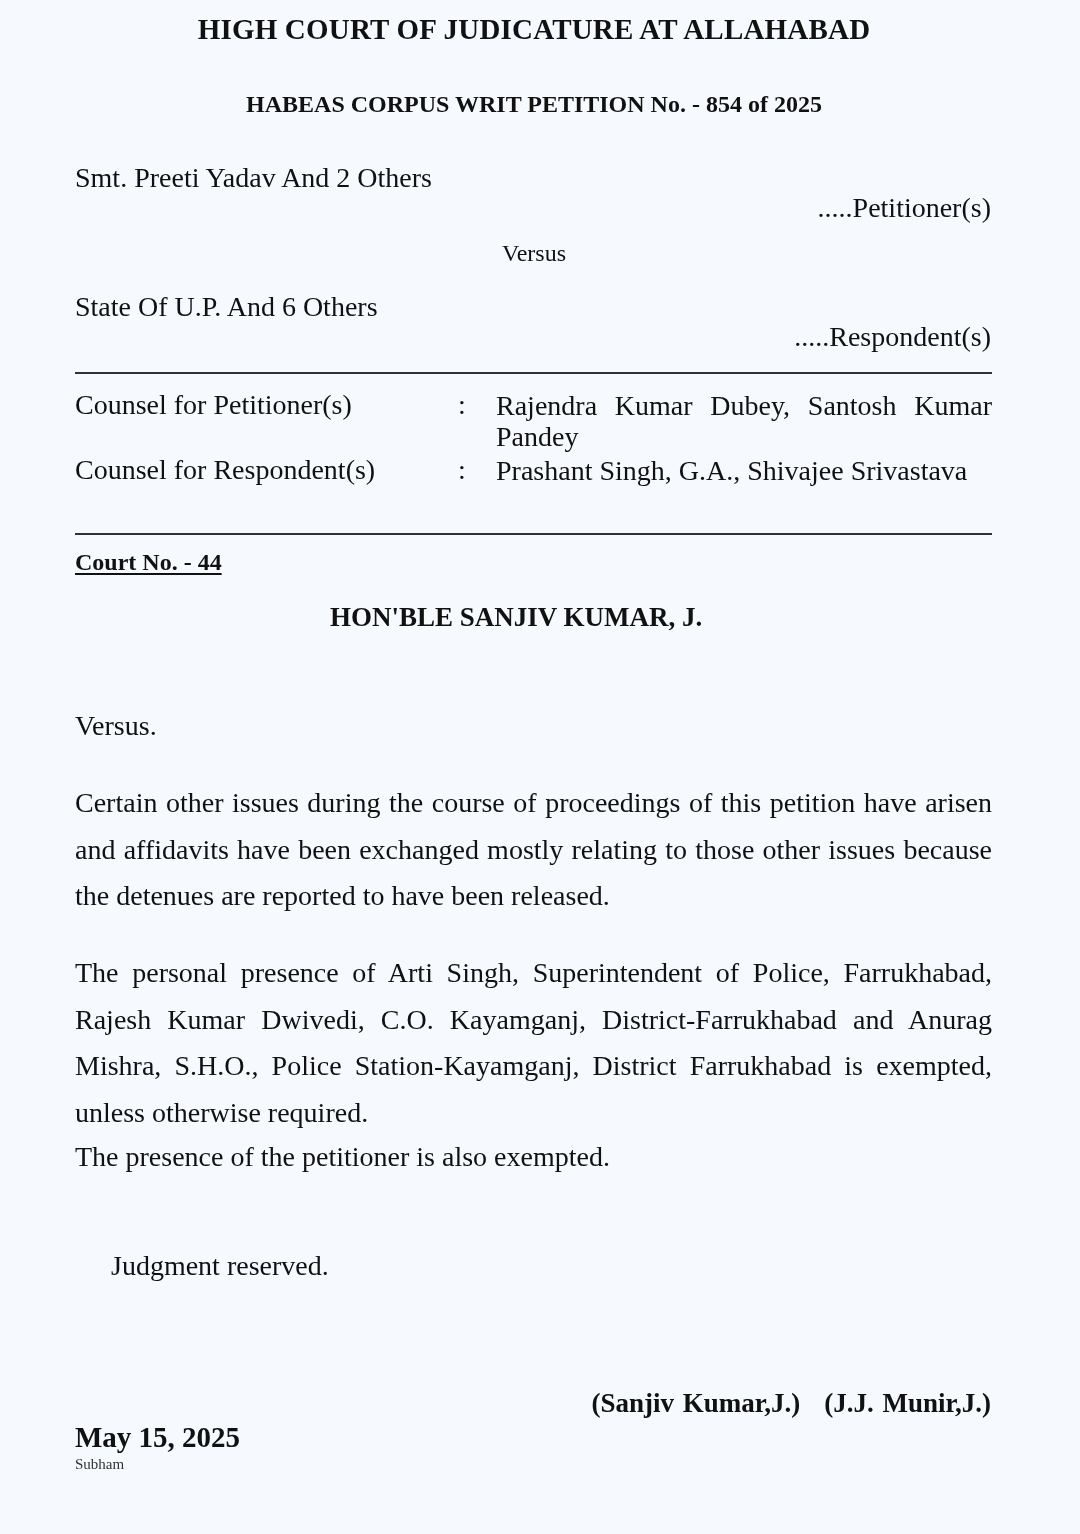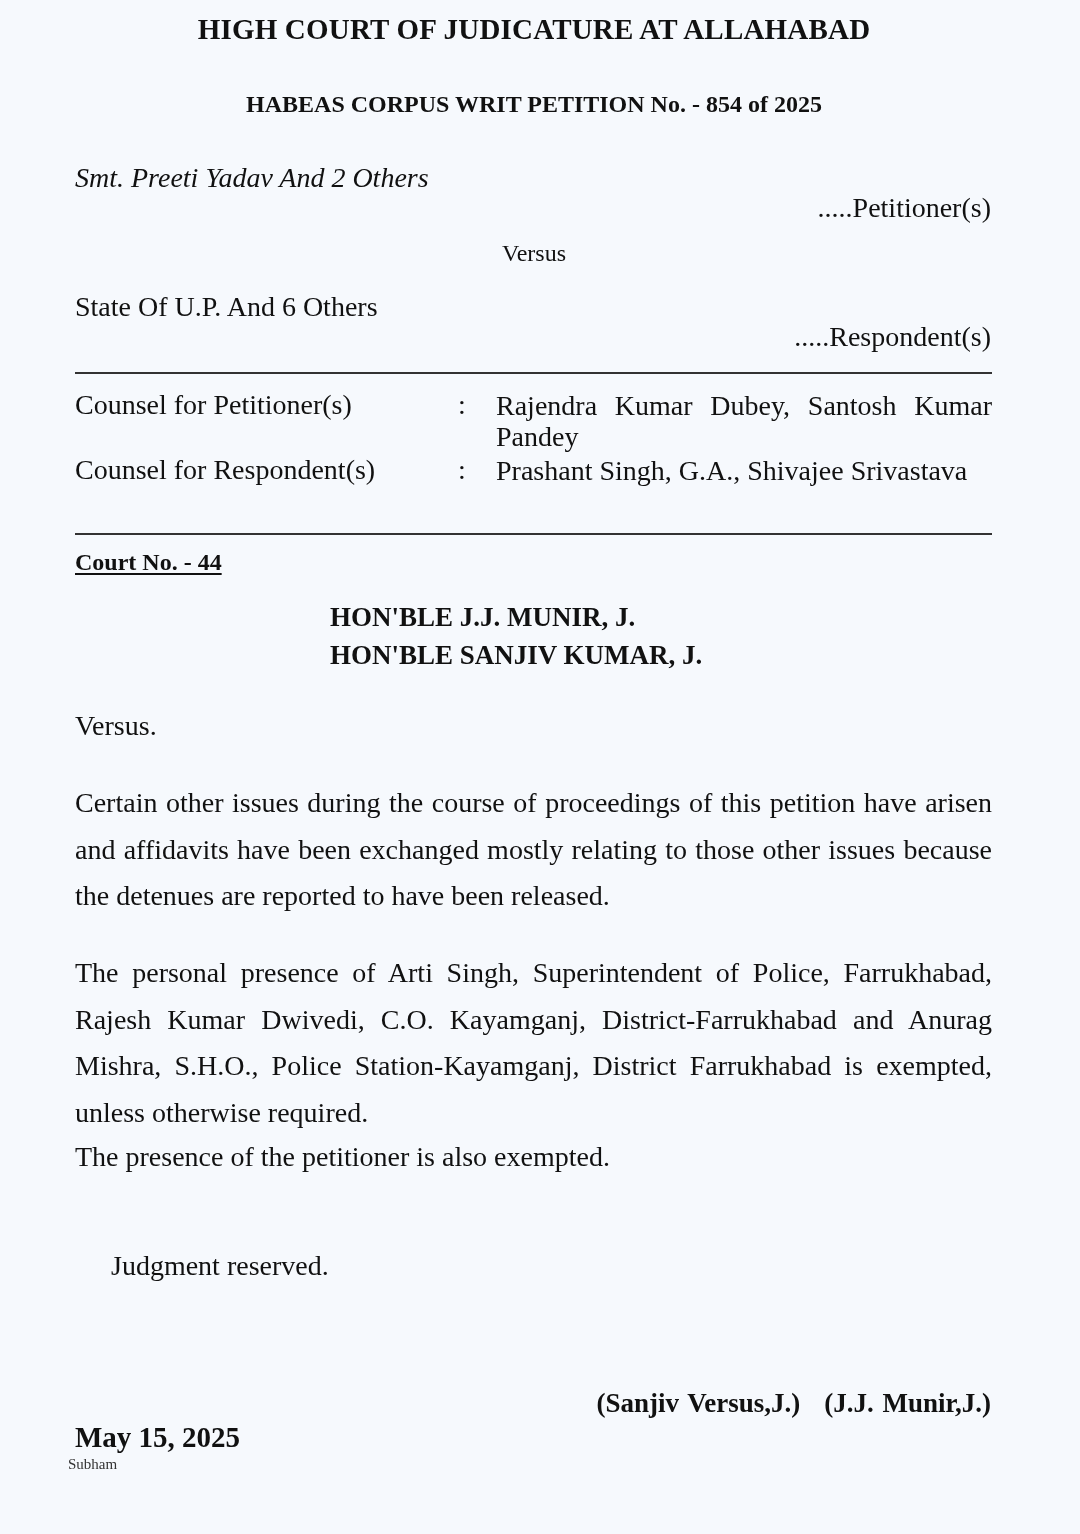--- a/index.html
+++ b/index.html
@@ -88,32 +88,32 @@
       font-weight: bold;
       word-spacing: 2px;
     }
     .signatures span + span { margin-left: 24px; }
     .date {
       left: 75px; top: 1421px;
       font-size: 29px;
       font-weight: bold;
     }
     .initials {
-      left: 68px; top: 1456px;
+      left: 75px; top: 1456px;
       font-size: 15px;
       color: #333;
     }
   </style>
 </head>
 <body>
 
 <div class="abs title">HIGH COURT OF JUDICATURE AT ALLAHABAD</div>
 <div class="abs subtitle">HABEAS CORPUS WRIT PETITION No. - 854 of 2025</div>
 
-<div class="abs party" style="left:75px; top:162px;font-style:italic;">Smt. Preeti Yadav And 2 Others</div>
+<div class="abs party" style="left:75px; top:162px;">Smt. Preeti Yadav And 2 Others</div>
 <div class="abs role" style="top:192px;">.....Petitioner(s)</div>
 
 <div class="abs versus">Versus</div>
 
 <div class="abs party" style="left:75px; top:291px;">State Of U.P. And 6 Others</div>
 <div class="abs role" style="top:321px;">.....Respondent(s)</div>
 
 <div class="abs rule" style="top:372px;"></div>
 
 <div>
@@ -124,28 +124,27 @@
   <div class="abs counsel-label" style="top:454px;">Counsel for Respondent(s)</div>
   <div class="abs counsel-colon" style="top:454px;">:</div>
   <div class="abs counsel-value" style="top:455px;">Prashant Singh, G.A., Shivajee Srivastava</div>
 </div>
 
 <div class="abs rule" style="top:533px;"></div>
 
 <div class="abs court-no">Court No. - 44</div>
 
 <div class="abs judges">
-  <div>HON'BLE J.J. MUNIR, J.</div>
   <div>HON'BLE SANJIV KUMAR, J.</div>
 </div>
 
 <div class="abs para" style="top:703px;">Versus.</div>
 <div class="abs para" style="top:780px;">Certain other issues during the course of proceedings of this petition have arisen and affidavits have been exchanged mostly relating to those other issues because the detenues are reported to have been released.</div>
 <div class="abs para" style="top:950px;">The personal presence of Arti Singh, Superintendent of Police, Farrukhabad, Rajesh Kumar Dwivedi, C.O. Kayamganj, District-Farrukhabad and Anurag Mishra, S.H.O., Police Station-Kayamganj, District Farrukhabad is exempted, unless otherwise required.</div>
 <div class="abs para" style="top:1134px;">The presence of the petitioner is also exempted.</div>
 <div class="abs para bold" style="top:1243px;">Judgment reserved.</div>
 
 <div class="abs signatures">
-  <span>(Sanjiv Versus,J.)</span><span>(J.J. Munir,J.)</span>
+  <span>(Sanjiv Kumar,J.)</span><span>(J.J. Munir,J.)</span>
 </div>
 
 <div class="abs date">May 15, 2025</div>
 <div class="abs initials">Subham</div>
 
 </body></html>

